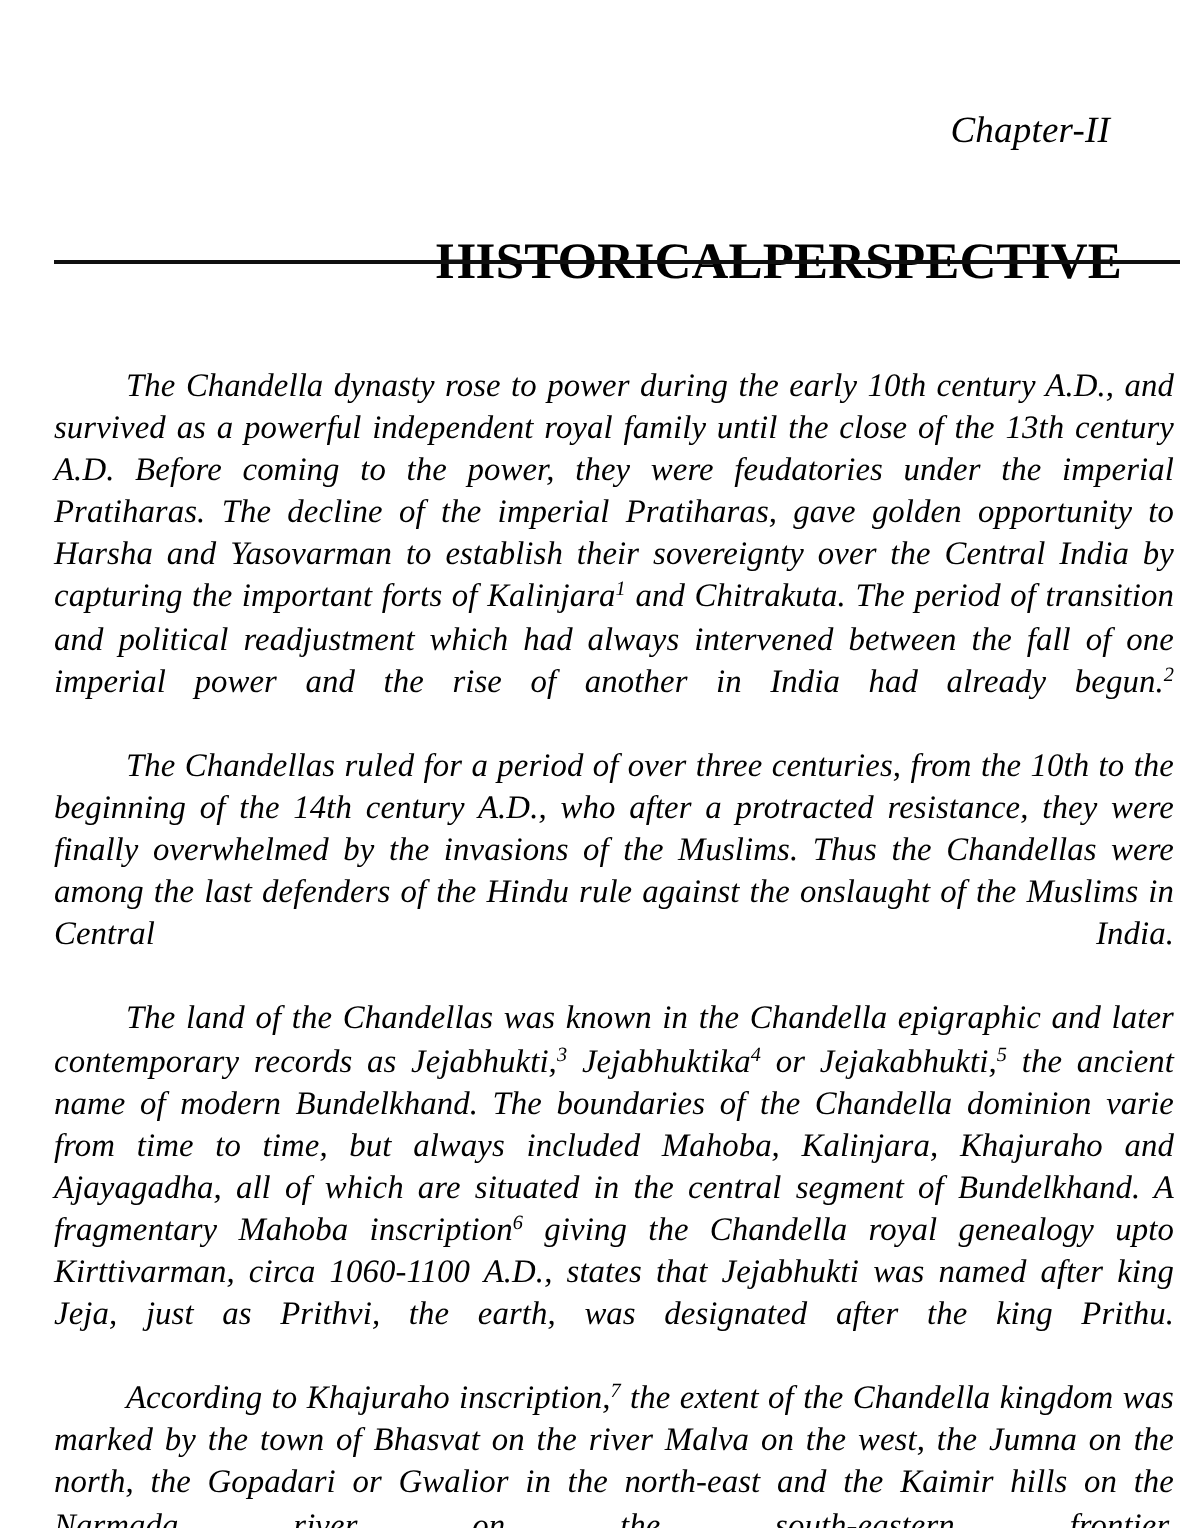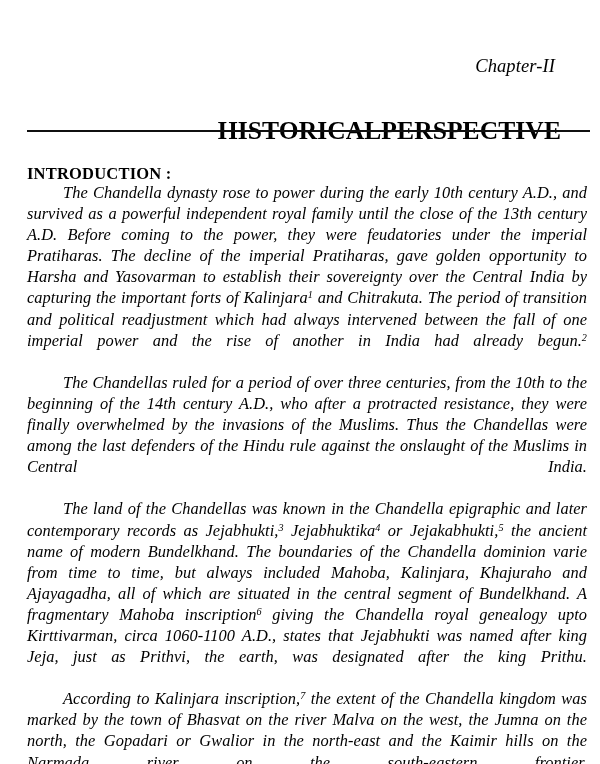--- a/index.html
+++ b/index.html
@@ -110,27 +110,26 @@
 <body>
 
 <div class="page">
 
   <div class="chapter-label">Chapter-II</div>
 
   <h1 class="chapter-title">HISTORICALPERSPECTIVE</h1>
 
   <div class="title-rule"></div>
 
-  <h2 class="section-heading">INTRODUCTION :</h2>
 
   <div class="body-block">
 
     <p><span>The Chandella dynasty rose to power during the early 10th century A.D., and survived as a powerful independent royal family until the close of the 13th century A.D. Before coming to the power, they were feudatories under the imperial Pratiharas. The decline of the imperial Pratiharas, gave golden opportunity to Harsha and Yasovarman to establish their sovereignty over the Central India by capturing the important forts of Kalinjara</span><sup>1</sup><span> and Chitrakuta. The period of transition and political readjustment which had always intervened between the fall of one imperial power and the rise of another in India had already begun.</span><sup>2</sup></p>
 
     <p><span>The Chandellas ruled for a period of over three centuries, from the 10th to the beginning of the 14th century A.D., who after a protracted resistance, they were finally overwhelmed by the invasions of the Muslims. Thus the Chandellas were among the last defenders of the Hindu rule against the onslaught of the Muslims in Central India.</span></p>
 
     <p><span>The land of the Chandellas was known in the Chandella epigraphic and later contemporary records as Jejabhukti,</span><sup>3</sup><span> Jejabhuktika</span><sup>4</sup><span> or Jejakabhukti,</span><sup>5</sup><span> the ancient name of modern Bundelkhand. The boundaries of the Chandella dominion varie from time to time, but always included Mahoba, Kalinjara, Khajuraho and Ajayagadha, all of which are situated in the central segment of Bundelkhand. A fragmentary Mahoba inscription</span><sup>6</sup><span> giving the Chandella royal genealogy upto Kirttivarman, circa 1060-1100 A.D., states that Jejabhukti was named after king Jeja, just as Prithvi, the earth, was designated after the king Prithu.</span></p>
 
-    <p><span>According to Kalinjara inscription,</span><sup>7</sup><span> the extent of the Chandella kingdom was marked by the town of Bhasvat on the river Malva on the west, the Jumna on the north, the Gopadari or Gwalior in the north-east and the Kaimir hills on the Narmada river on the south-eastern frontier.</span></p>
+    <p><span>According to Khajuraho inscription,</span><sup>7</sup><span> the extent of the Chandella kingdom was marked by the town of Bhasvat on the river Malva on the west, the Jumna on the north, the Gopadari or Gwalior in the north-east and the Kaimir hills on the Narmada river on the south-eastern frontier.</span></p>
 
   </div>
 
 </div>
 
 </body></html>

